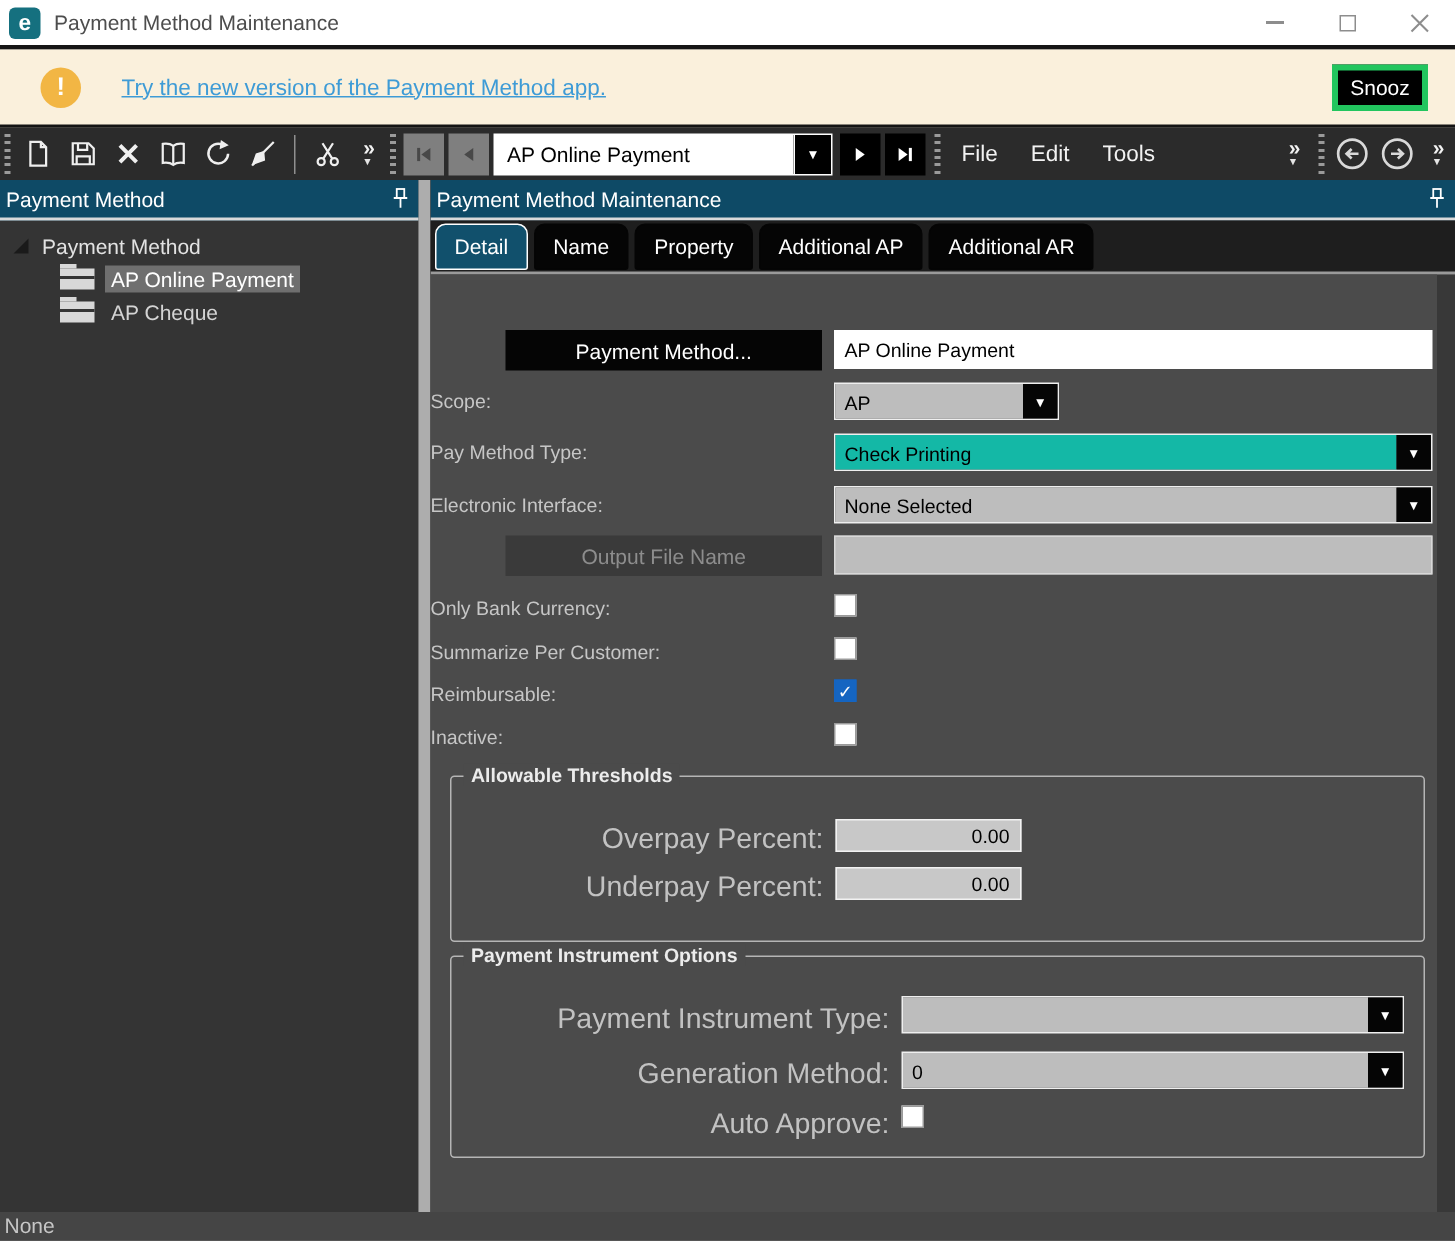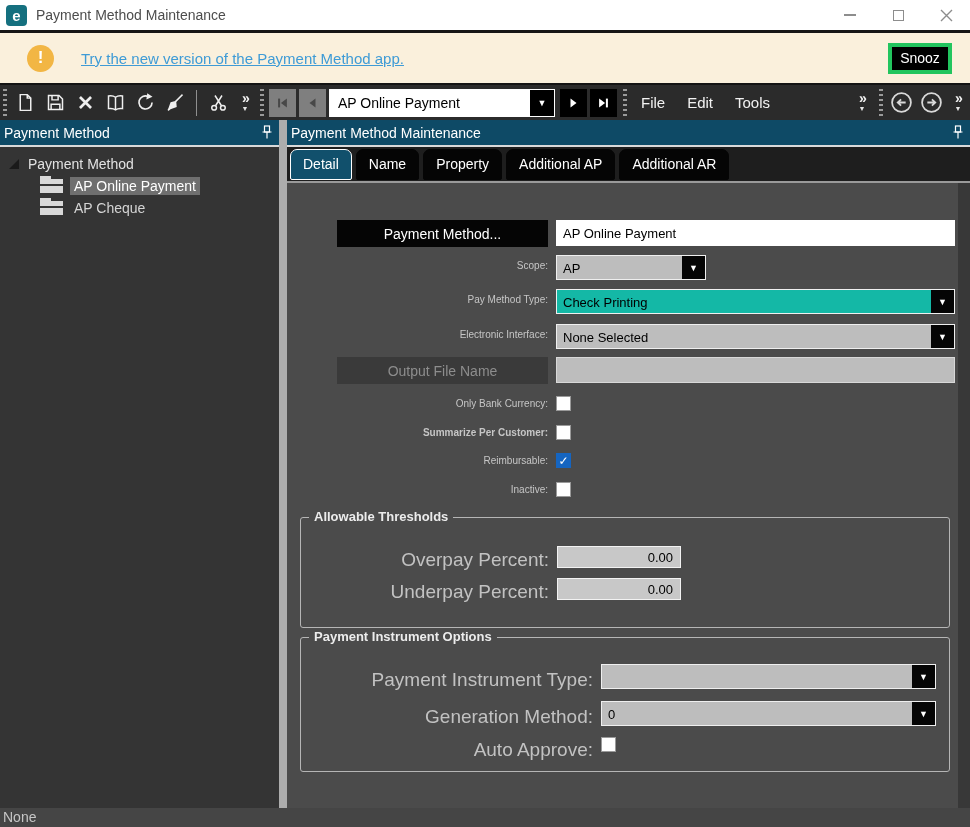--- a/index.html
+++ b/index.html
@@ -80,21 +80,21 @@
   
   .tabstrip { height:36px; background:#1e1e1e; display:flex; align-items:flex-end; gap:4px;
               padding:0 0 0 3px; border-bottom:2px solid #9a9a9a; flex:none; }
   .tab { background:#050505; color:#fff; font-size:14px; padding:6px 12px 7px; margin-bottom:1px;
          border-radius:7px 7px 2px 2px; border:1px solid #050505; cursor:pointer; white-space:nowrap; }
   .tab.active { background:#11506c; border:1px solid #fff; }
 
   
   .form-wrap { flex:1; position:relative; }
   .form-area { position:absolute; left:0; top:0; bottom:0; right:12px; background:#4b4b4b; }
-  .flabel { position:absolute; left:0; width:261px; text-align:right; color:#c6c6c6; font-size:10px; }
+  .flabel { position:absolute; left:0; width:261px; color:#c6c6c6; font-size:13px; }
   .form-btn { position:absolute; left:50px; width:211px; height:27px; background:#050505; color:#fff;
               font-size:14px; border:none; display:flex; align-items:center; justify-content:center; cursor:pointer; }
   .form-btn.disabled { background:#3a3a3a; color:#8d8d8d; cursor:default; }
   .tfield { position:absolute; left:269px; width:399px; height:26px; background:#fff; color:#000;
             font-size:13px; padding:6px 7px 0; }
   .tfield.disabled { background:#bdbdbd; border:1px solid #d8d8d8; }
   .dd { position:absolute; display:flex; height:25px; border:1px solid #efefef; }
   .dd-text { flex:1; font-size:13px; padding:5px 6px 0; color:#000; white-space:nowrap; overflow:hidden; }
   .dd.gray .dd-text { background:#bdbdbd; }
   .dd.white .dd-text { background:#14b8a6; }
@@ -333,21 +333,21 @@
             <span class="dd-text">None Selected</span>
             <span class="dd-arrow">▼</span>
           </div>
 
           <button class="form-btn disabled" style="top:174px;">Output File Name</button>
           <div class="tfield disabled" style="top:174px;"></div>
 
           <div class="flabel" style="top:215px;">Only Bank Currency:</div>
           <span class="cb" style="top:213px; left:269px;"></span>
 
-          <div class="flabel" style="top:244px;font-weight:bold;">Summarize Per Customer:</div>
+          <div class="flabel" style="top:244px;">Summarize Per Customer:</div>
           <span class="cb" style="top:242px; left:269px;"></span>
 
           <div class="flabel" style="top:272px;">Reimbursable:</div>
           <span class="cb checked" style="top:270px; left:269px;"></span>
 
           <div class="flabel" style="top:301px;">Inactive:</div>
           <span class="cb" style="top:299px; left:269px;"></span>
 
           <div class="groupbox" style="top:334px; height:111px;">
             <span class="gtitle">Allowable Thresholds</span>

